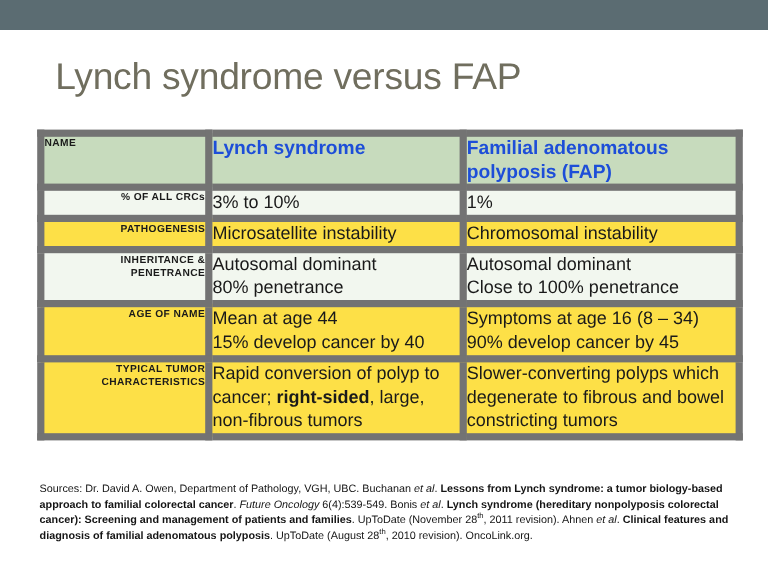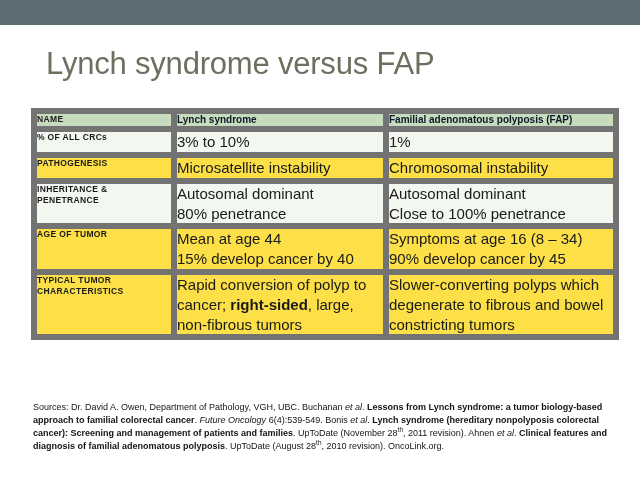--- a/index.html
+++ b/index.html
@@ -64,37 +64,38 @@
     padding: 7px 9px 9px 9px;
   }
   .hdr-name {
     font-size: 8.5px;
     font-weight: bold;
     color: #1a1a1a;
     letter-spacing: 0.4px;
     padding-top: 3px;
   }
   .hdr-col {
-    font-size: 10px;
+    font-size: 16px;
     font-weight: bold;
-    color: #0f172a;
+    color: #1d4ed8;
     line-height: 1.22;
   }
 
   
   tr.band-shade td { background: #f2f7ef; }
   tr.band-plain td { background: #fde047; }
 
   td.cell-label {
     font-size: 8.5px;
     font-weight: bold;
     color: #1a1a1a;
     letter-spacing: 0.35px;
     line-height: 1.35;
     padding: 8px 6px 8px 9px;
+    text-align: right;
   }
   td.cell-value {
     font-size: 15px;
     color: #1a1a1a;
     line-height: 1.32;
     padding: 6px 8px 7px 8px;
     white-space: pre-line;
   }
   td.cell-value b { font-weight: bold; }
 
@@ -151,21 +152,21 @@
 
     <tr class="band-shade">
       <td class="cell-label">INHERITANCE &amp; PENETRANCE</td>
       <td class="cell-value">Autosomal dominant
 80% penetrance</td>
       <td class="cell-value">Autosomal dominant
 Close to 100% penetrance</td>
     </tr>
 
     <tr class="band-plain">
-      <td class="cell-label">AGE OF TUMOR</td>
+      <td class="cell-label">AGE OF NAME</td>
       <td class="cell-value">Mean at age 44
 15% develop cancer by 40</td>
       <td class="cell-value">Symptoms at age 16 (8 – 34)
 90% develop cancer by 45</td>
     </tr>
 
 
     <tr class="band-plain">
       <td class="cell-label">TYPICAL TUMOR CHARACTERISTICS</td>
       <td class="cell-value" id="lynch-tumor-cell"><span>Rapid conversion of polyp to cancer; </span><b>right-sided</b><span>, large, non-fibrous tumors</span></td>

